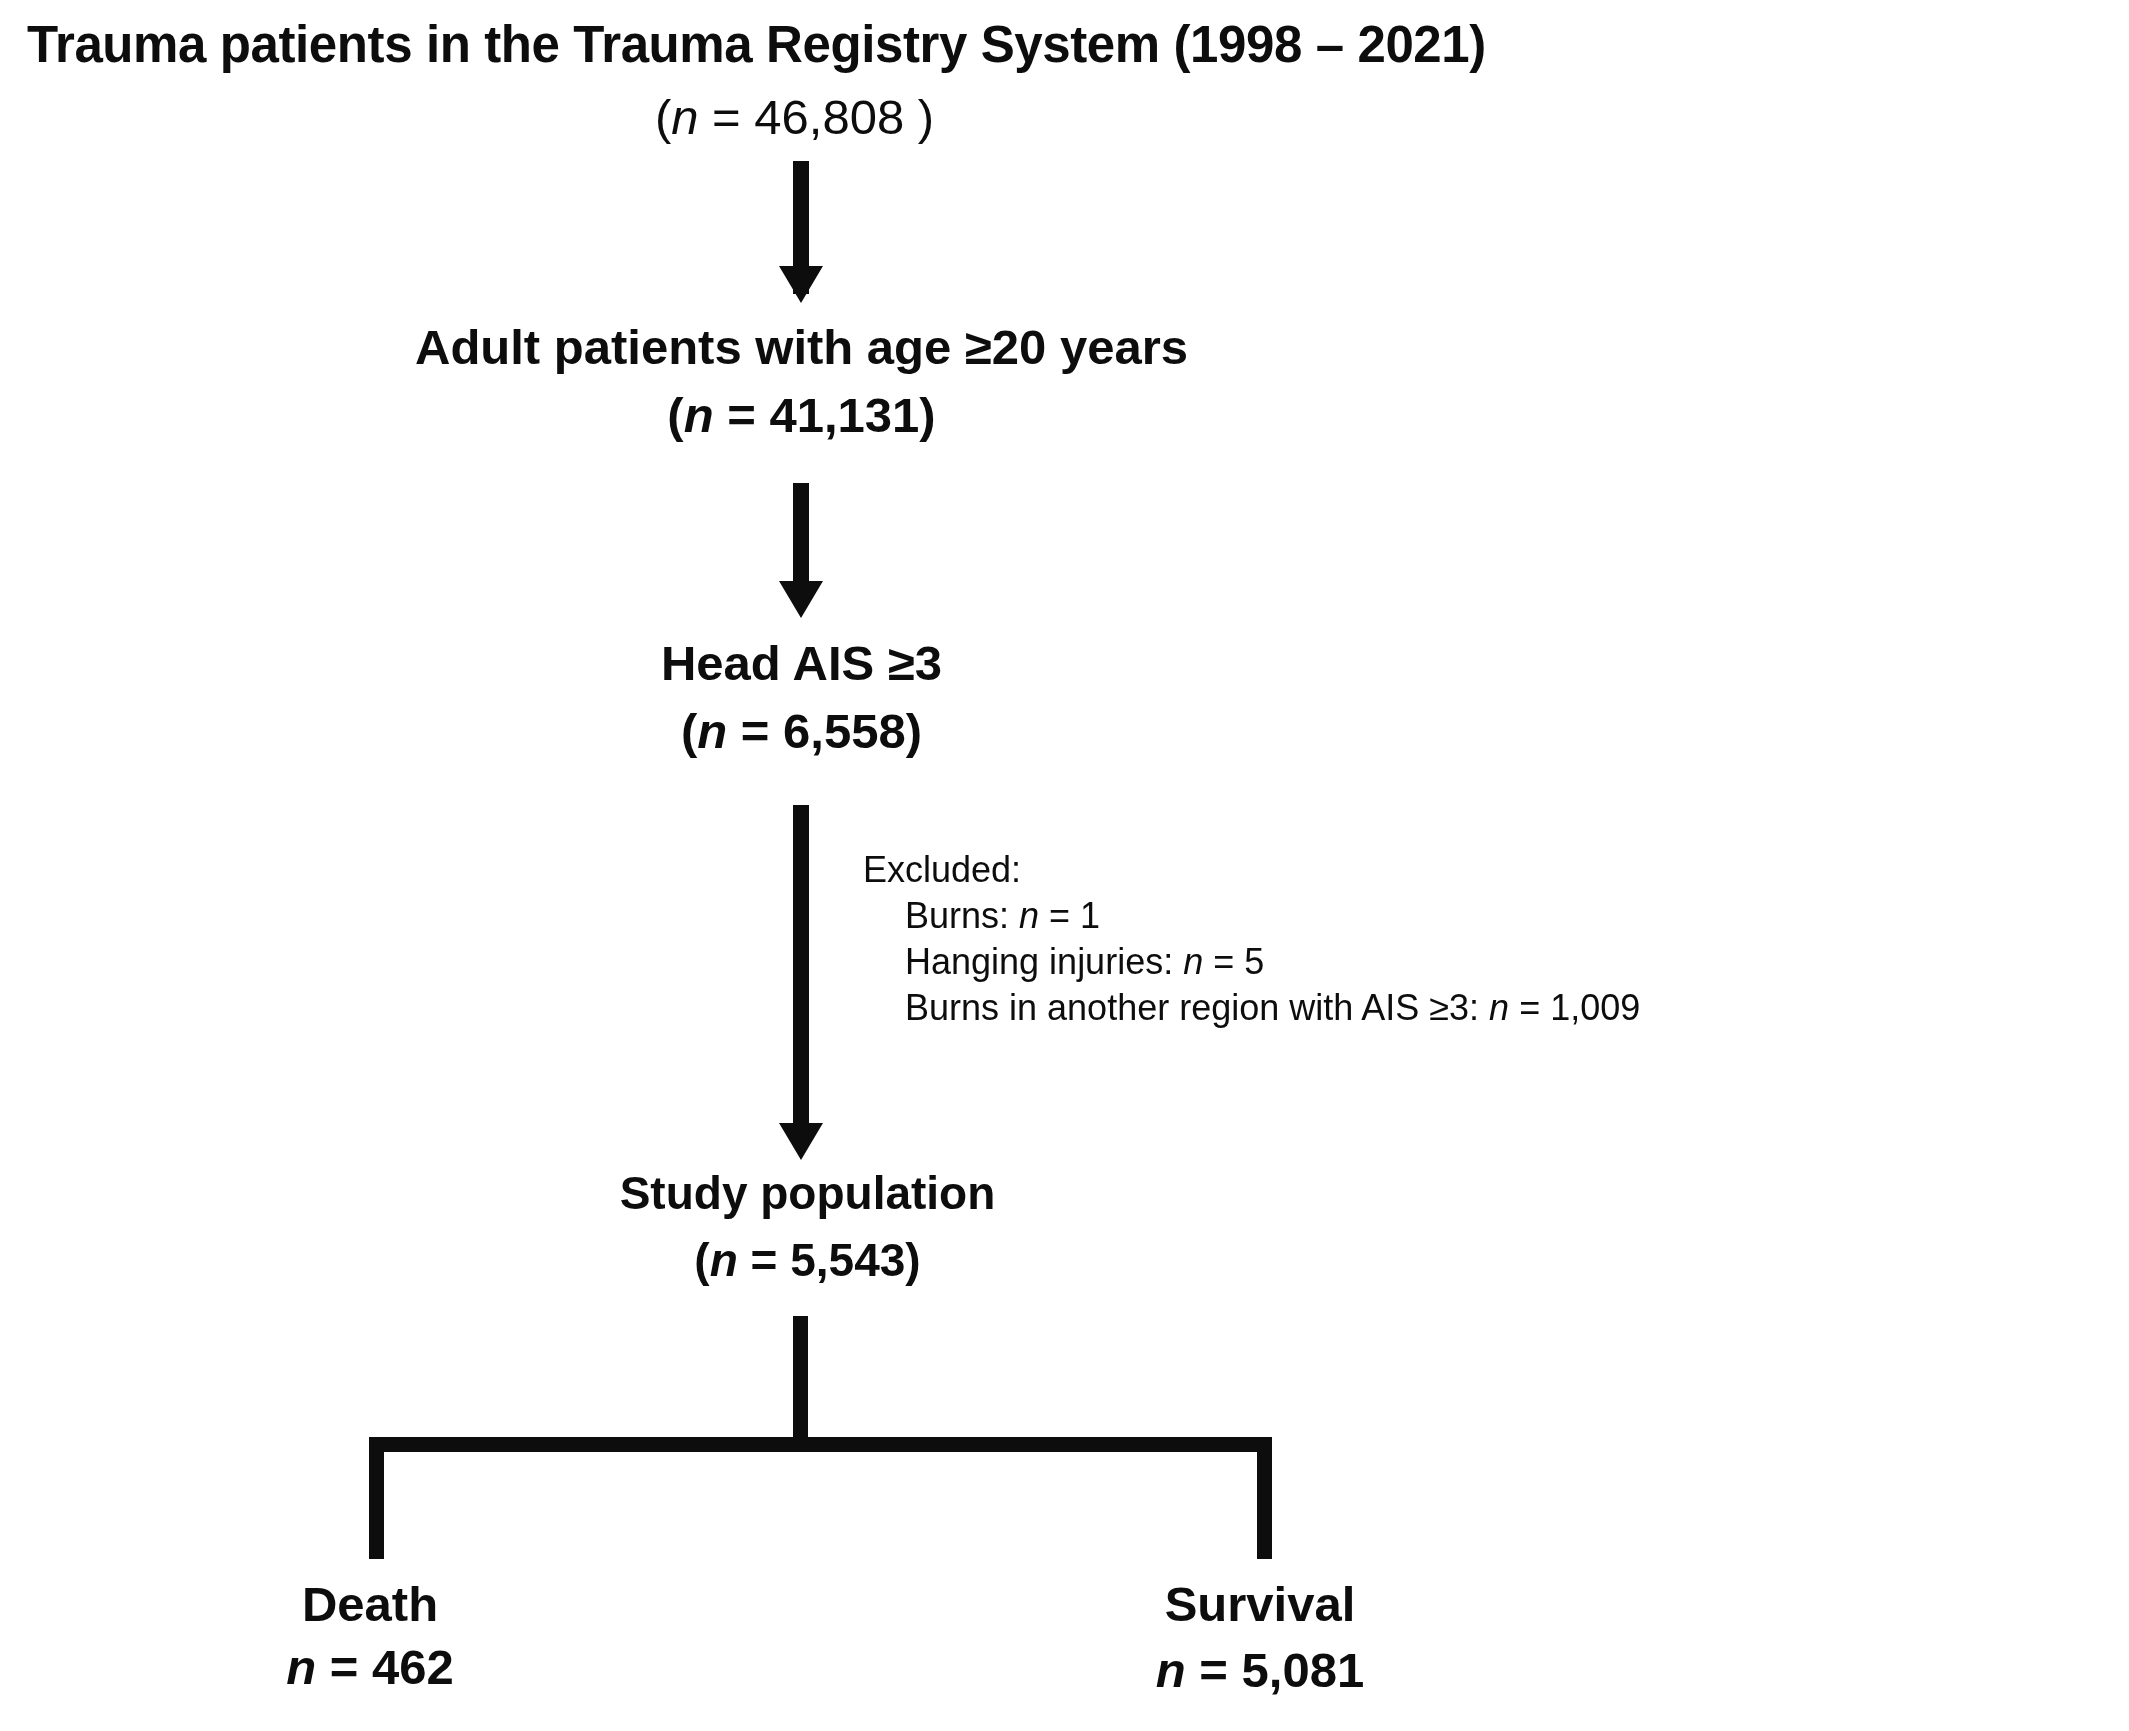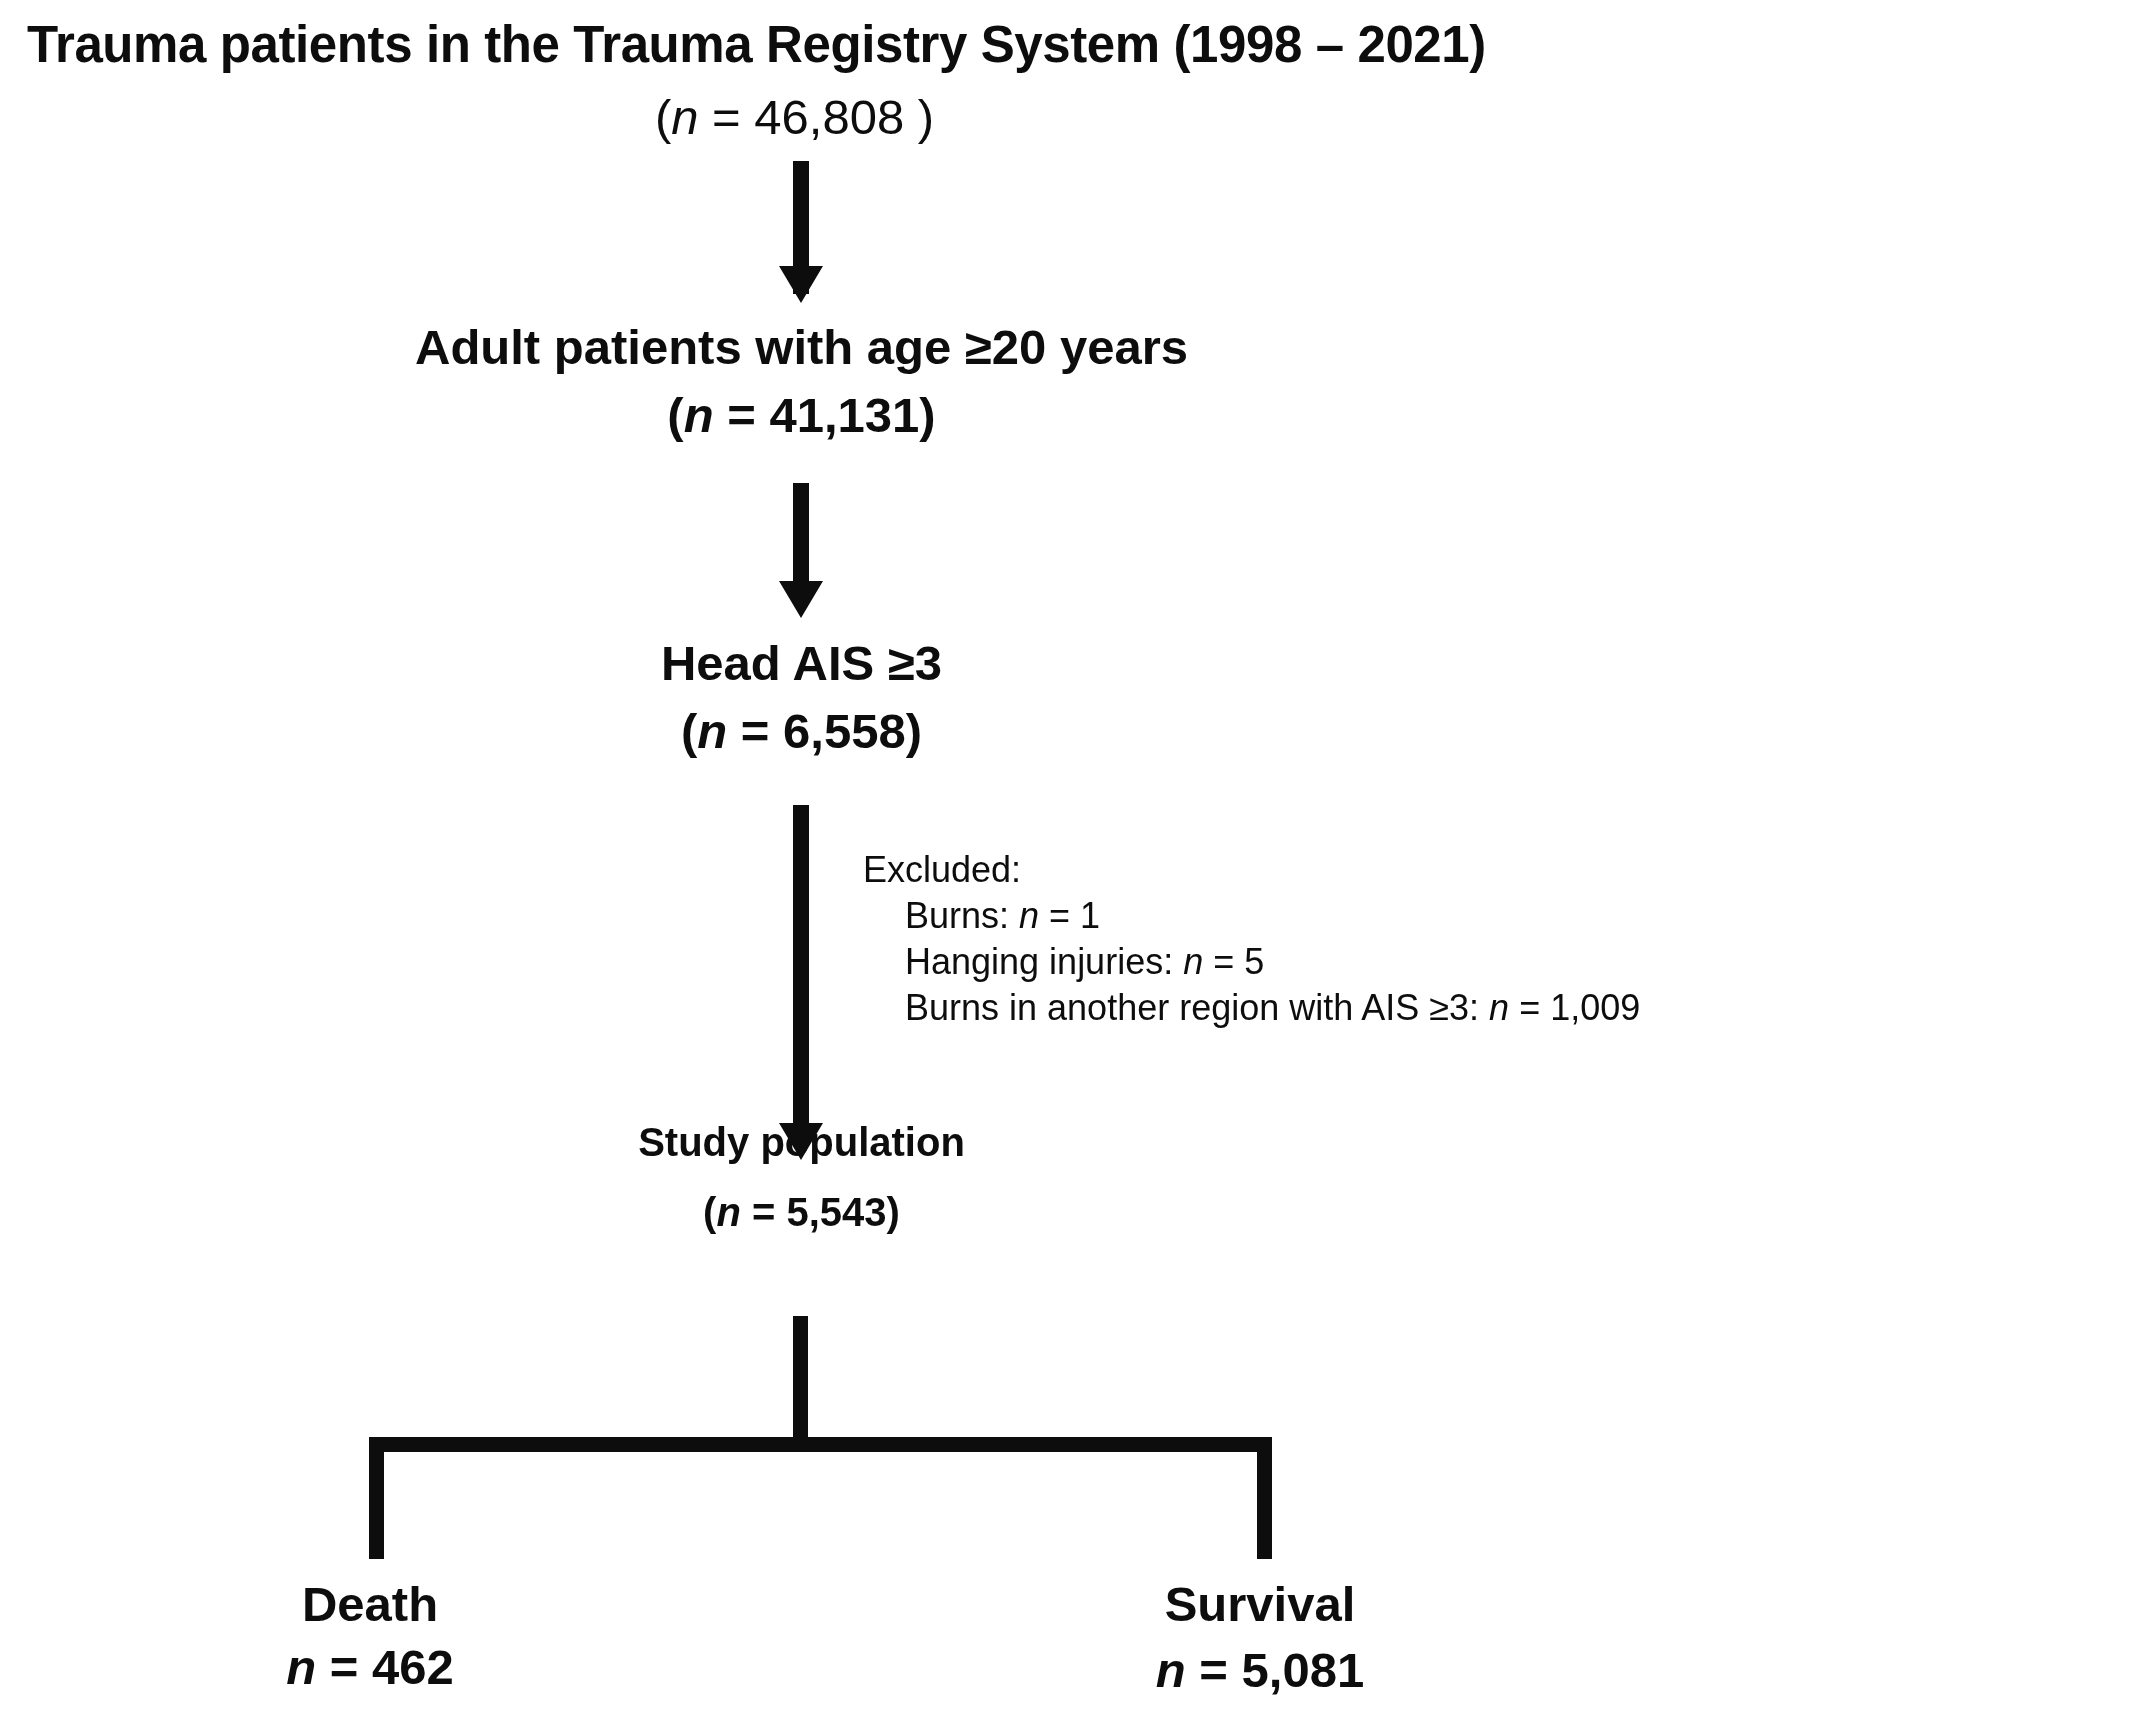--- a/index.html
+++ b/index.html
@@ -69,25 +69,26 @@
   #node-head {
     left: 0px;
     top: 636px;
     width: 1603px;
     font-size: 49px;
   }
   #node-head .node-count { margin-top: 13px; }
 
   #node-study {
     left: 0px;
-    top: 1120px;
+    top: 1168px;
     width: 1603px;
-    font-size: 40px;
-  }
-  #node-study .node-count { margin-top: 25px; }
+    font-size: 46px;
+    padding-left: 6px;
+  }
+  #node-study .node-count { margin-top: 15px; }
 
   #node-death {
     left: 64px;
     top: 1577px;
     width: 612px;
     font-size: 49px;
   }
   #node-death .node-count { margin-top: 8px; }
 
   #node-survival {

